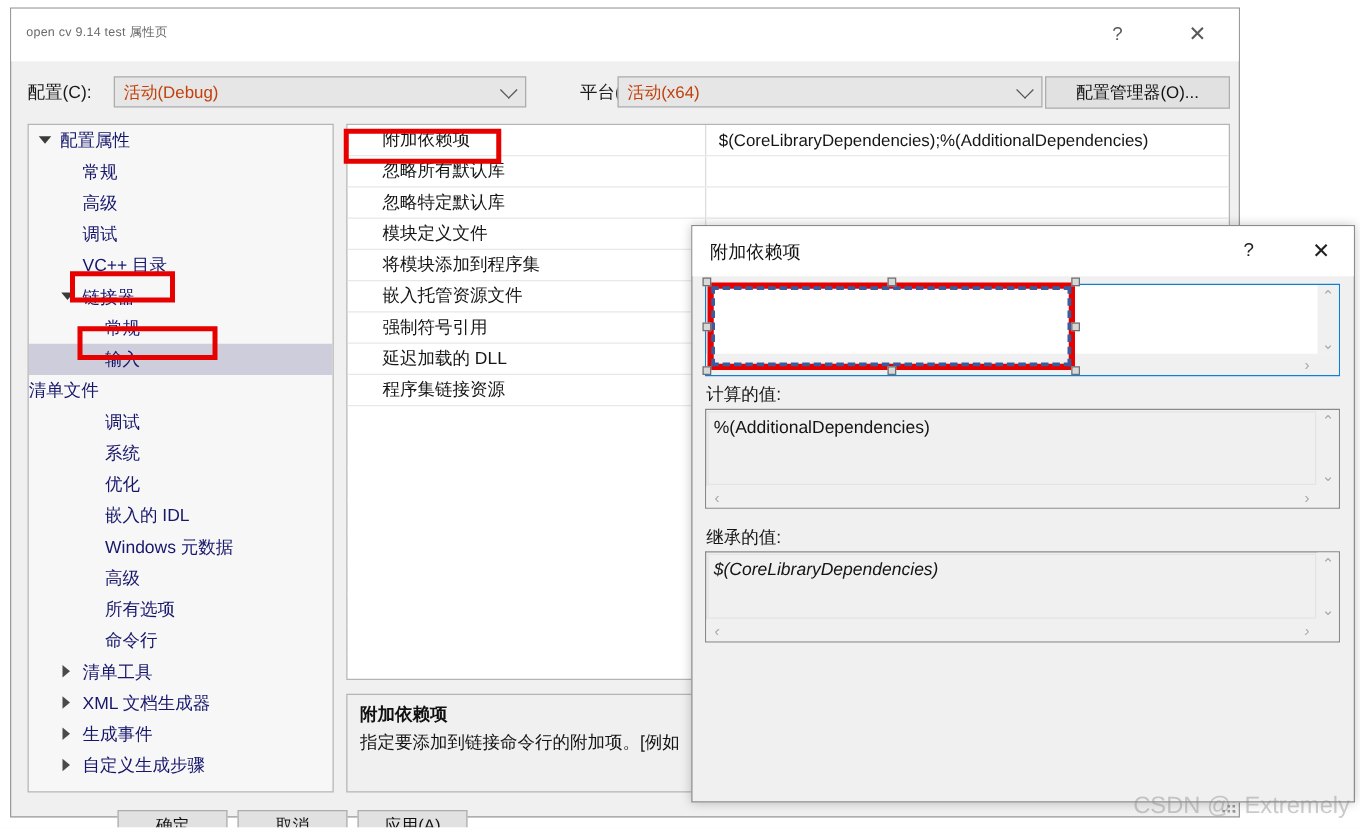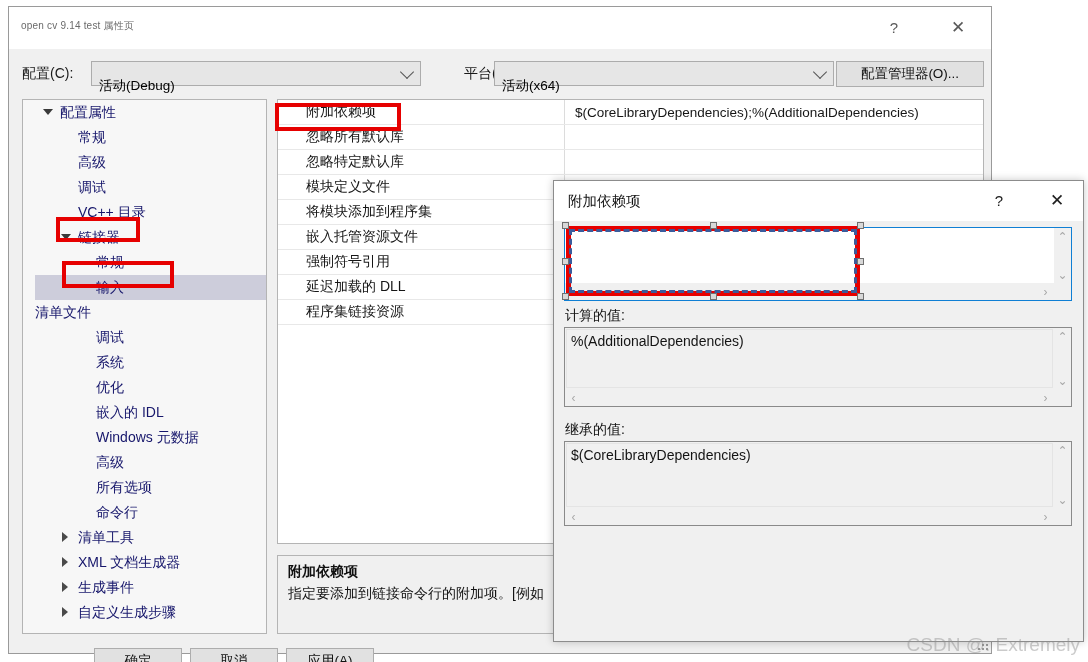--- a/index.html
+++ b/index.html
@@ -67,23 +67,22 @@
     top: 12px;
     height: 25px;
     background: #e6e6e6;
     border: 1px solid #acacac;
     box-sizing: border-box;
   }
   .combo .cval {
     position: absolute;
     left: 7px; top: 3px;
     font-size: 13.5px;
-    color: #000000;
-    white-space: nowrap;
-    margin-top: 12px;
+    color: #c2410c;
+    white-space: nowrap;
   }
   .combo .carrow {
     position: absolute;
     right: 8px; top: 5px;
     width: 9px; height: 9px;
     border-right: 1.4px solid #555;
     border-bottom: 1.4px solid #555;
     transform: rotate(45deg);
   }
   .combo.cfg  { left: 82px; width: 330px; }
@@ -102,21 +101,20 @@
 
   
   .treepanel {
     position: absolute;
     left: 13px; top: 92px;
     width: 245px; height: 535px;
     background: #f7f7f7;
     border: 1px solid #b4b4b4;
     box-sizing: border-box;
     overflow: hidden;
-    padding-left: 12px;
   }
   .tnode {
     position: relative;
     height: 25px;
     font-size: 14px;
     color: #1b1b60;
     display: flex; align-items: center;
     white-space: nowrap;
   }
   .tnode .tlabel { color: #16166b; }
@@ -577,21 +575,21 @@
         <div class="sbarrow" style="top:0;">⌃</div>
         <div class="sbarrow" style="bottom:0;">⌄</div>
       </div>
       <div class="hsb">
         <div class="sbarrow" style="left:0;">‹</div>
         <div class="sbarrow" style="right:17px;">›</div>
       </div>
     </div>
 
     <div class="dlg-label" style="left:11px; top:240px;">继承的值:</div>
-    <div class="dlg-ro" style="left:10px; top:260px; width:508px; height:85px;">
+    <div class="dlg-ro" style="left:10px; top:260px; width:508px; height:73px;font-style:italic;">
       <div class="innerbox"></div>
       <div class="rotext">$(CoreLibraryDependencies)</div>
       <div class="vsb">
         <div class="sbarrow" style="top:0;">⌃</div>
         <div class="sbarrow" style="bottom:0;">⌄</div>
       </div>
       <div class="hsb">
         <div class="sbarrow" style="left:0;">‹</div>
         <div class="sbarrow" style="right:17px;">›</div>
       </div>

